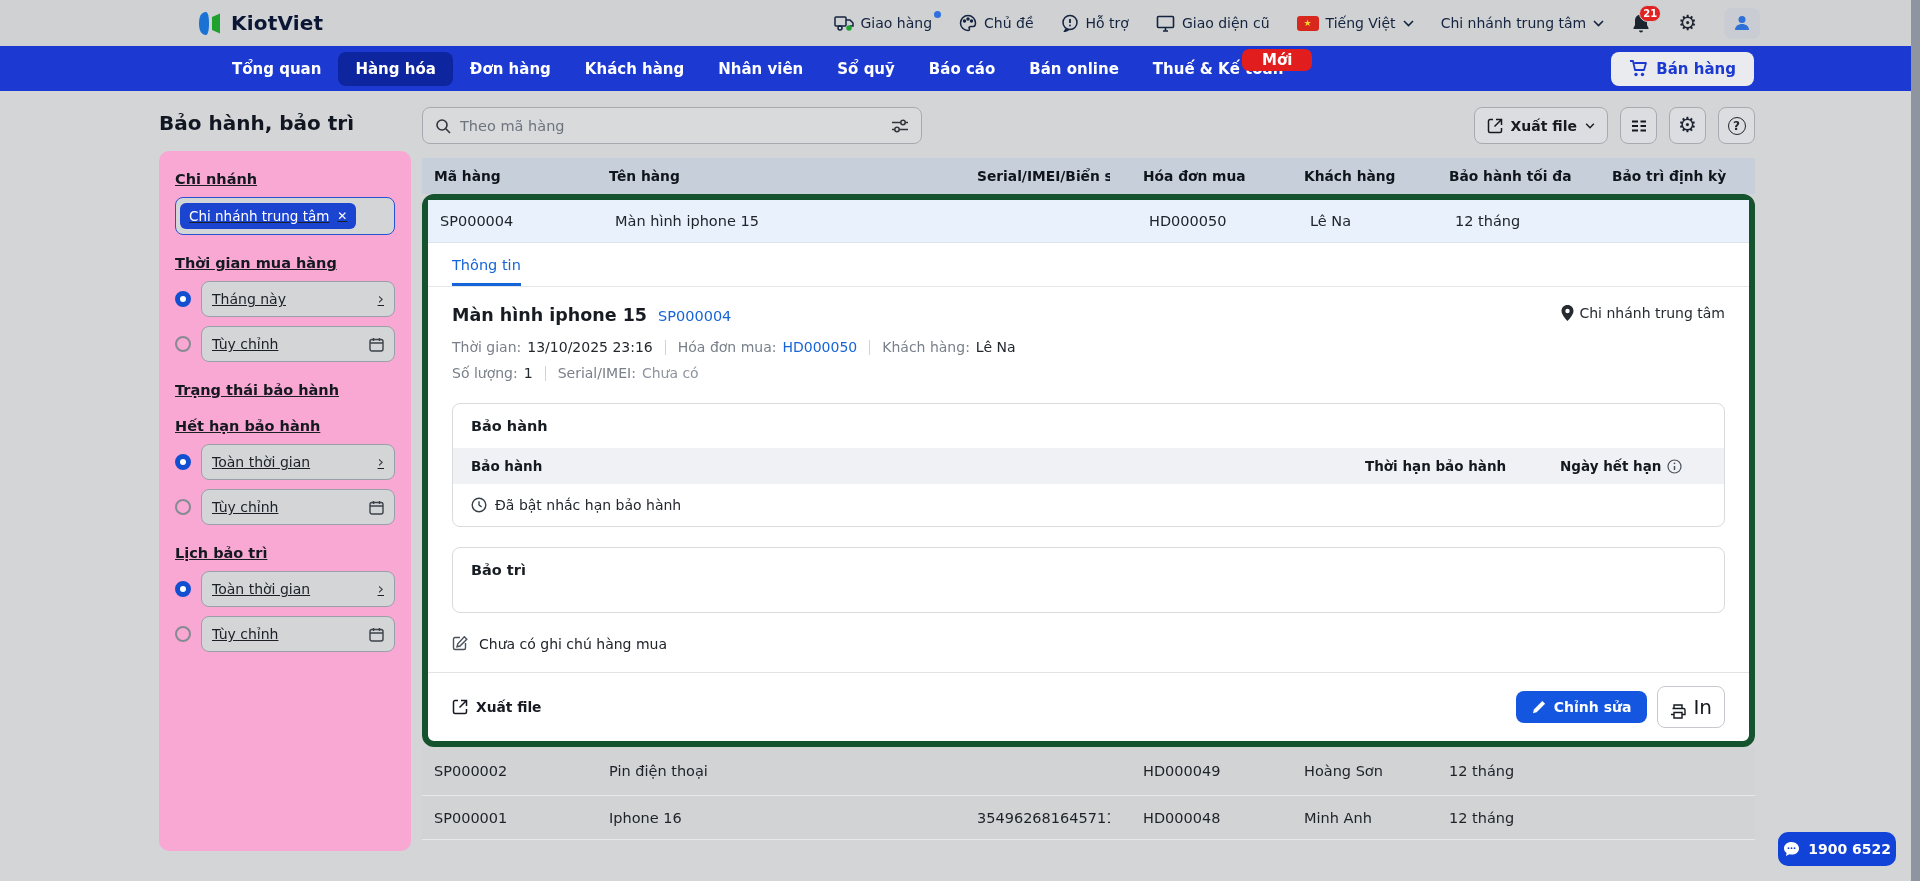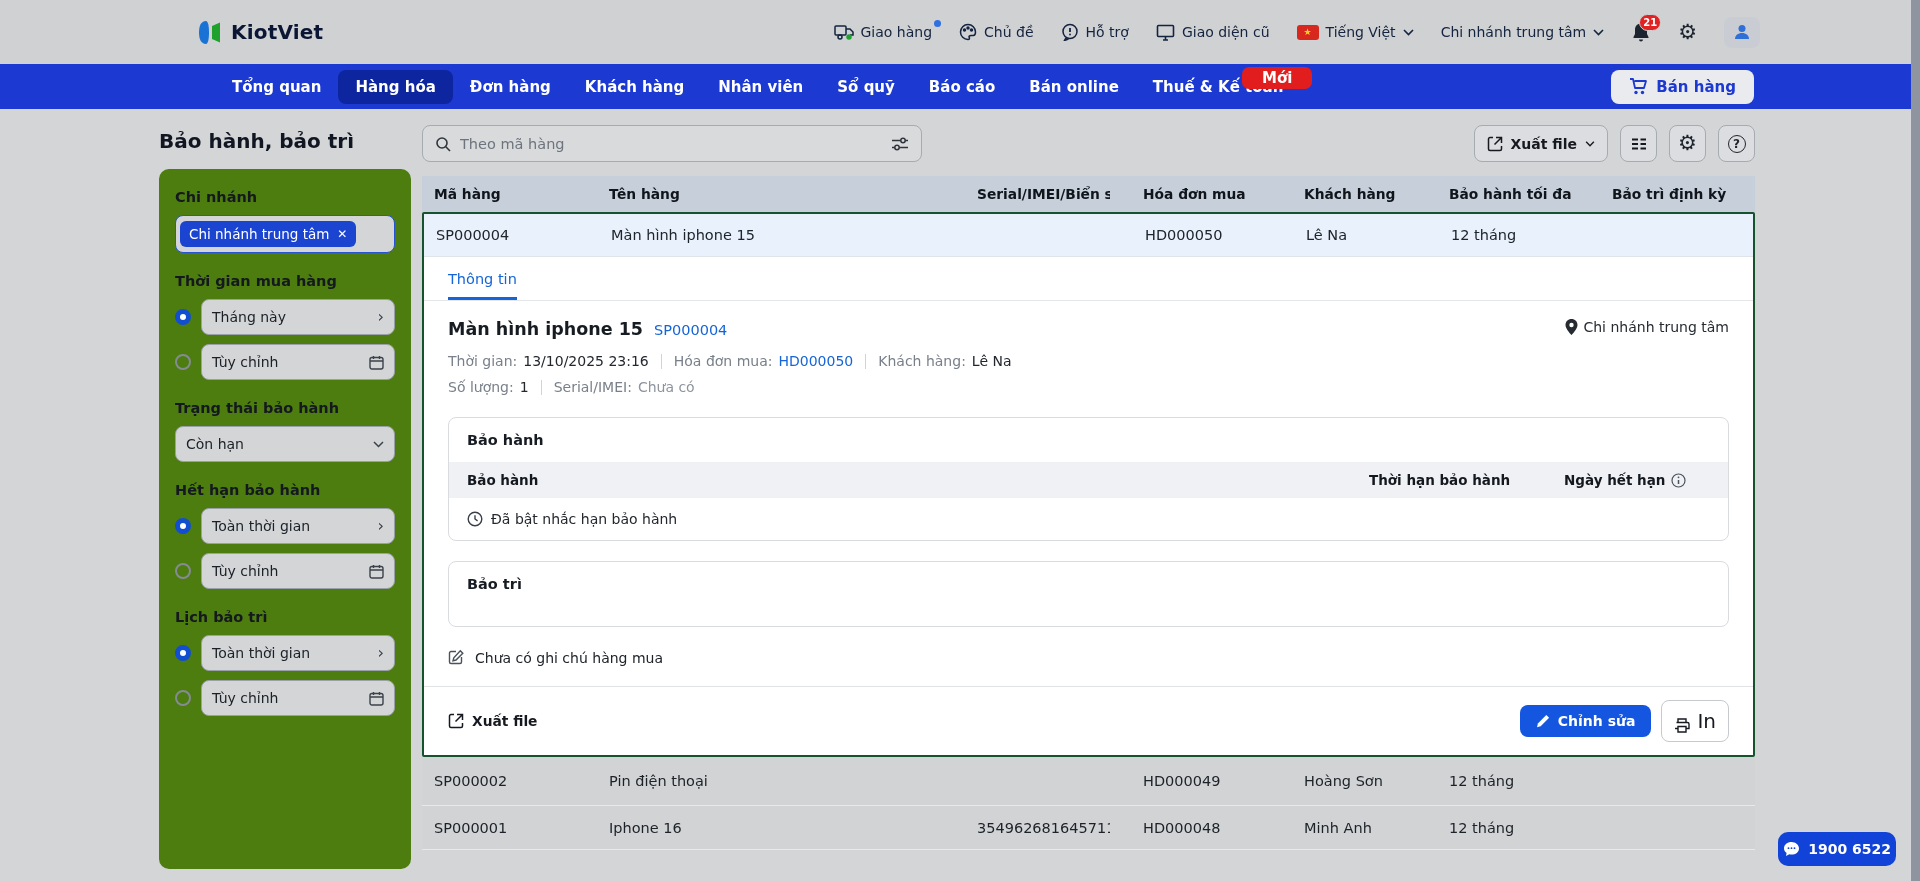--- a/index.html
+++ b/index.html
@@ -4,21 +4,21 @@
 <style>
   * { margin:0; padding:0; box-sizing:border-box; }
   html,body { width:1920px; height:881px; overflow:hidden; }
   body {
     font-family:"DejaVu Sans","Liberation Sans",sans-serif;
     background:#d4d5d7; color:#1b2026; position:relative; font-size:14px;
   }
   svg { display:block; }
 
   
-  .topbar { height:64px; background:#cfd1d3; display:flex; align-items:center; color:#10203c; }
+  .topbar { height:46px; background:#cfd1d3; display:flex; align-items:center; color:#10203c; }
   .brand { display:flex; align-items:center; gap:8px; margin-left:196px; }
   .brand-text { font-size:20px; font-weight:bold; color:#0a1633; letter-spacing:.2px; }
   .topbar-right { margin-left:auto; display:flex; align-items:center; gap:27px; margin-right:160px; }
   .tb-item { display:flex; align-items:center; gap:7px; font-size:14px; color:#14233f; cursor:pointer; position:relative; }
   .tb-dot { position:absolute; top:-4px; right:-9px; width:7px; height:7px; border-radius:50%; background:#2f6fe0; }
   .flag { width:22px; height:15px; background:#d8281e; border-radius:3px; display:flex; align-items:center; justify-content:center; color:#f8d22a; font-size:9px; }
   .bell-wrap { position:relative; cursor:pointer; }
   .badge-count { position:absolute; top:-8px; right:-10px; min-width:18px; height:17px; padding:0 3px; background:#e02222; border:1.5px solid #cfd1d3; border-radius:9px; color:#fff; font-size:10px; font-weight:bold; display:flex; align-items:center; justify-content:center; }
   .gear-glyph { font-size:21px; line-height:1; color:#1c2430; cursor:pointer; }
   .avatar-btn { width:36px; height:31px; background:#c9cdd3; border-radius:8px; display:flex; align-items:center; justify-content:center; cursor:pointer; }
@@ -29,21 +29,21 @@
   .nav-item.active { background:#0d259e; }
   .nav-badge { position:absolute; top:-3px; right:-12px; background:#e11d1d; color:#fff; font-size:15px; font-weight:bold; padding:2px 20px; border-radius:7px; }
   .sell-btn { margin-left:auto; margin-right:166px; background:#e9ebee; color:#1c39d2; border:none; border-radius:8px; font-weight:bold; font-size:15px; display:flex; align-items:center; gap:9px; padding:8px 18px; cursor:pointer; font-family:inherit; }
 
   
   .page { display:flex; align-items:flex-start; height:787px; position:relative; }
 
   
   .left-col { width:252px; margin-left:159px; flex:0 0 auto; }
   .page-title { font-size:20px; font-weight:bold; color:#111722; margin-top:20px; }
-  .filter-card { margin-top:16px; background:#4d7c0f; border-radius:10px; padding:20px 16px; min-height:700px; }
+  .filter-card { margin-top:16px; background:#f9a8d4; border-radius:10px; padding:20px 16px; min-height:700px;text-decoration:underline; }
   .f-label { font-size:14.5px; font-weight:bold; color:#14181f; margin:20px 0 10px; }
   .f-label.first { margin-top:0; }
   .f-box { height:36px; border:1px solid #9aa0a8; border-radius:8px; background:#d3d5d7; display:flex; align-items:center; padding:0 10px; font-size:14px; color:#1b2026; cursor:pointer; flex:1; min-width:0; }
   .f-box .grow { flex:1; }
   .chev { color:#3c424a; font-size:16px; line-height:1; }
   .tag-box { height:38px; border:1px solid #2553d4; border-radius:8px; background:#d3d5d7; display:flex; align-items:center; padding:0 4px; cursor:default; }
   .tag { background:#1b44d1; color:#fff; border-radius:6px; padding:5px 9px; font-size:13.5px; display:flex; align-items:center; gap:8px; }
   .tag-x { cursor:pointer; font-size:12px; line-height:1; }
   .radio-row { display:flex; align-items:center; gap:10px; margin-bottom:9px; }
   .radio { width:16px; height:16px; border-radius:50%; flex:0 0 auto; cursor:pointer; }
@@ -63,21 +63,21 @@
   .q-glyph { width:18px; height:18px; border:1.6px solid #22262c; border-radius:50%; font-size:12px; font-weight:bold; display:flex; align-items:center; justify-content:center; color:#22262c; }
 
   
   .grid7 { display:grid; grid-template-columns:175px 380px 133px 182px 145px 163px 1fr; align-items:center; }
   .c { padding-left:12px; white-space:nowrap; overflow:hidden; }
   .c.serial { text-align:right; padding-left:0; }
   .c.invoice { padding-left:33px; }
   .list-header { margin-top:14px; height:36px; background:#c6cfda; font-weight:bold; font-size:13.8px; color:#10151c; }
 
   
-  .panel { border:2px solid #14532d; background:#fff; border-radius:2px; }
+  .panel { border:6px solid #14532d; background:#fff; border-radius:12px; }
   .sum-row { height:43px; background:#e9f1fc; font-size:14.5px; color:#20252b; border-bottom:1px solid #dfe4ea; cursor:pointer; }
   .tabbar { padding:14px 24px 0; border-bottom:1px solid #e4e6e9; }
   .tab { display:inline-block; color:#1565d8; font-size:14.5px; padding-bottom:10px; border-bottom:3px solid #1565d8; cursor:pointer; }
   .detail { padding:18px 24px 0; }
   .title-row { display:flex; align-items:baseline; gap:11px; }
   .p-name { font-size:17.5px; font-weight:bold; color:#171c23; }
   .p-code { font-size:14.5px; color:#1565d8; cursor:pointer; }
   .branch-loc { margin-left:auto; display:flex; align-items:center; gap:5px; font-size:14px; color:#262b31; }
   .info-line { margin-top:14px; font-size:14px; display:flex; align-items:center; }
   .info-line.second { margin-top:10px; }
@@ -241,26 +241,20 @@
         <div class="f-box">
           <span class="grow">Tùy chỉnh</span>
           <svg width="15" height="15" viewBox="0 0 15 15" fill="none" stroke="#3c424a" stroke-width="1.4">
             <rect x="1" y="2.5" width="13" height="11.5" rx="2"></rect>
               <path d="M1 6h13M4.5 1v3M10.5 1v3"></path>
           </svg>
         </div>
       </div>
 
       <div class="f-label">Trạng thái bảo hành</div>
-      <div class="f-box">
-        <span class="grow">Còn hạn</span>
-        <svg width="11" height="7" viewBox="0 0 11 7" fill="none" stroke="#3c424a" stroke-width="1.5">
-            <path d="M1 1l4.5 4.5L10 1"></path>
-          </svg>
-      </div>
 
       <div class="f-label">Hết hạn bảo hành</div>
       <div class="radio-row">
         <span class="radio on"></span>
         <div class="f-box">
           <span class="grow">Toàn thời gian</span>
           <span class="chev">›</span>
         </div>
       </div>
       <div class="radio-row">

